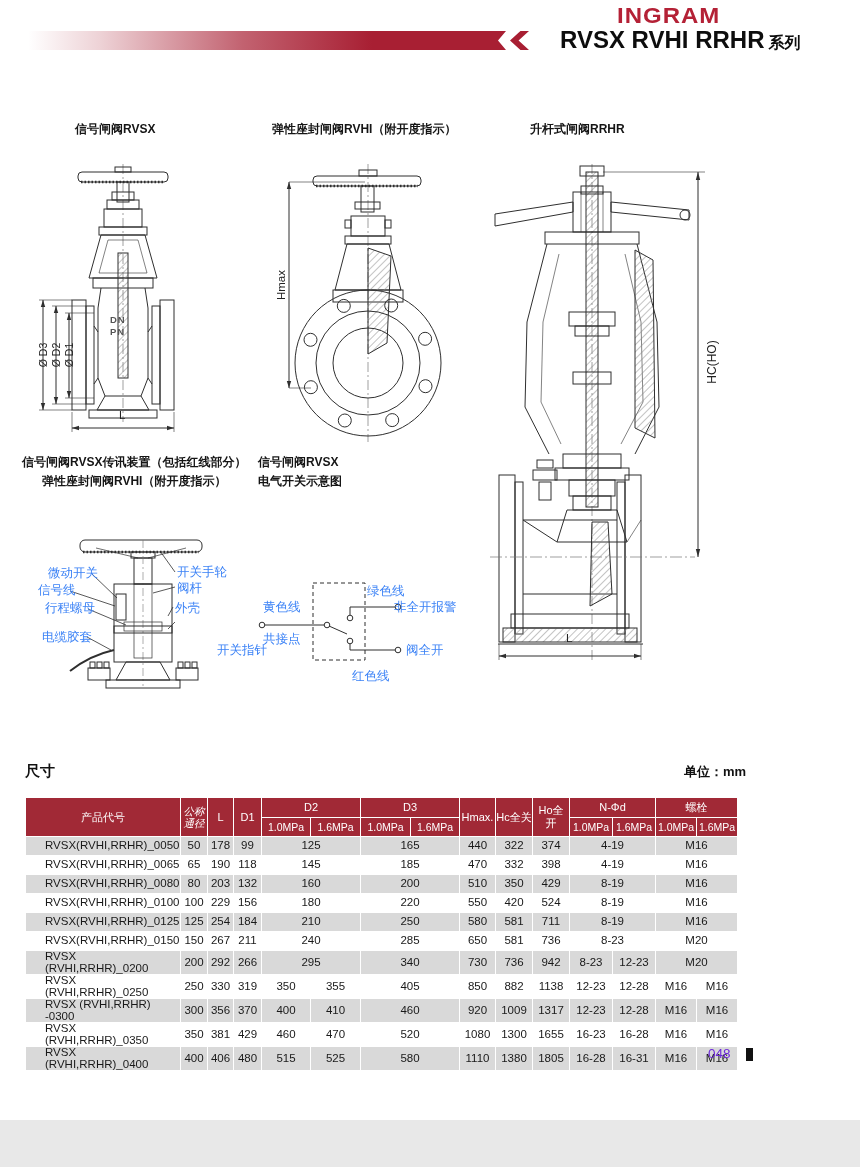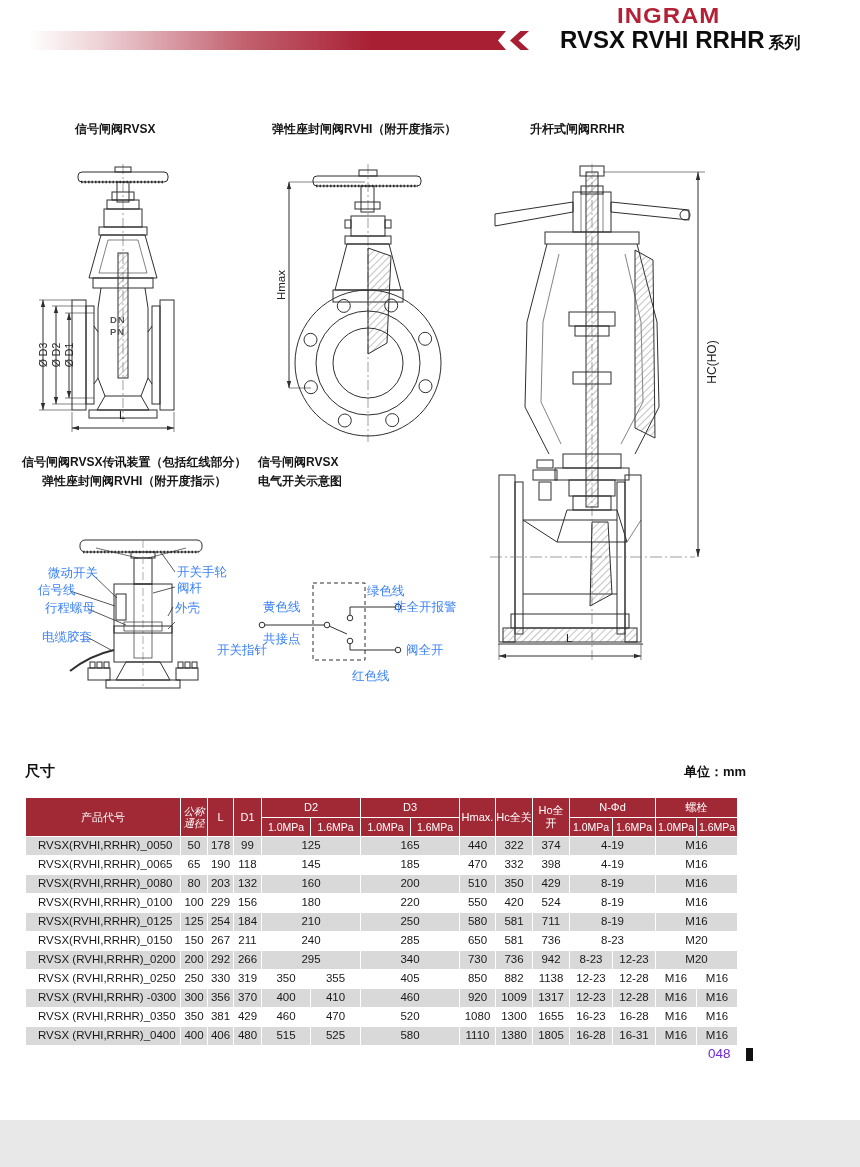--- a/index.html
+++ b/index.html
@@ -32,21 +32,21 @@
   #dim-table{position:absolute;left:25px;top:797px;width:712px;border-collapse:collapse;
         table-layout:fixed;}
   #dim-table th{background:#a12936;color:#fff;font-weight:400;font-size:11px;padding:0;
         border:1px solid #fff;line-height:1.15;text-align:center;}
   #dim-table thead tr:first-child{height:20px;}
   #dim-table thead tr:last-child{height:19px;}
   #dim-table thead tr:last-child th{font-size:10.5px;}
   #dim-table td{font-size:11.5px;color:#191919;text-align:center;padding:0;border:1px solid #fff;
         height:18px;line-height:1;}
   #dim-table tbody tr:nth-child(odd){background:#d9d9d9;}
-  #dim-table td.code{text-align:left;padding-left:12px;}
+  #dim-table td.code{text-align:left;padding-left:19px;}
   .dn-th div{font-size:10.5px;line-height:1.15;font-style:italic;}
 
   #page-num{position:absolute;left:708px;top:1046px;font-size:13.5px;color:#6d28d9;}
   #page-num-bar{position:absolute;left:746px;top:1048px;width:7px;height:13px;background:#111;}
 </style>
 </head>
 <body>
 
 <div id="page">
 

